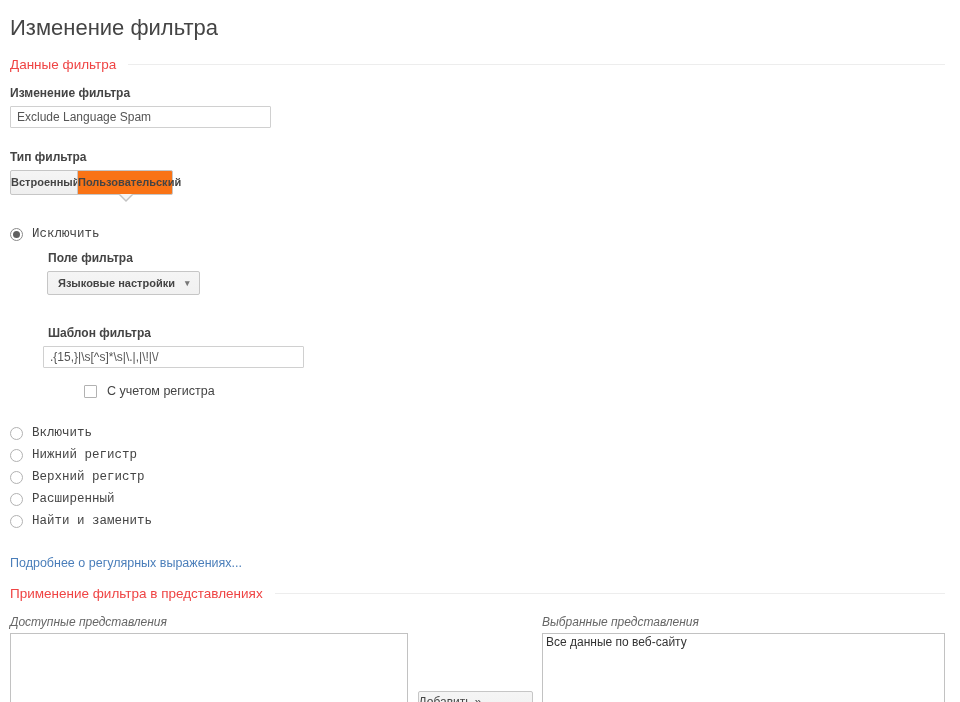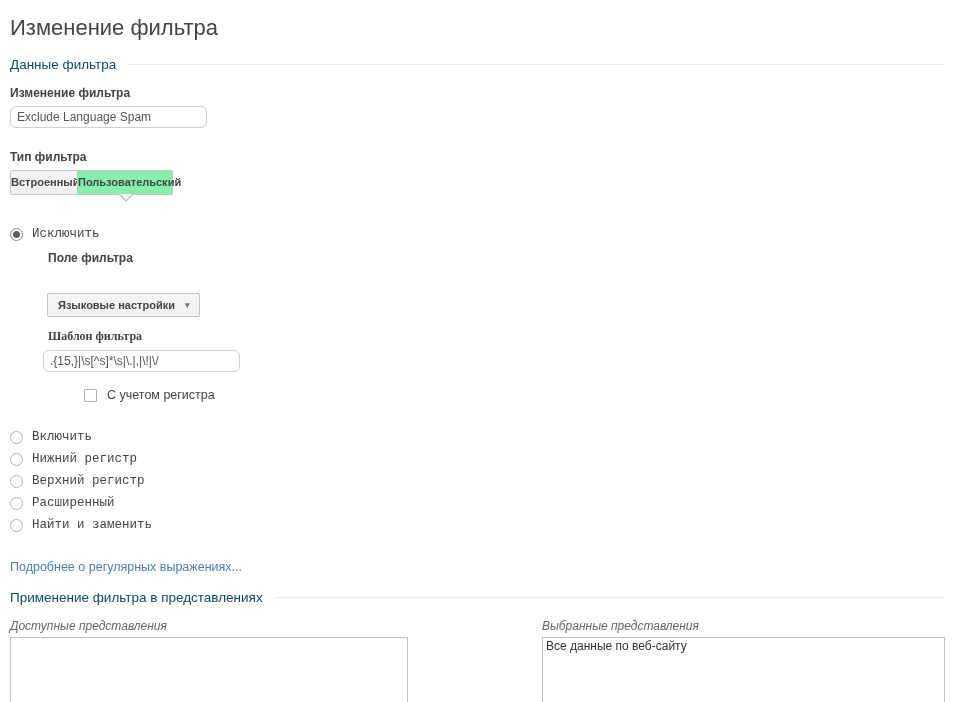--- a/index.html
+++ b/index.html
@@ -3,55 +3,55 @@
 <meta charset="utf-8">
 <style>
   * { margin:0; padding:0; box-sizing:border-box; }
   html,body { background:#fff; font-family:"Liberation Sans", sans-serif; color:#444; }
   body { width:960px; height:702px; overflow:hidden; }
   .container { padding:10px 15px 0 10px; }
 
   .page-title { font-size:22px; font-weight:400; color:#444; margin:5px 0 16px 0; }
 
   .section-heading { display:flex; align-items:center; margin-bottom:14px; }
-  .section-heading .txt { font-size:13.5px; color:#0c4a6e; white-space:nowrap; }
+  .section-heading .txt { font-size:13.5px; color:#ef4444; white-space:nowrap; }
   .section-heading .rule { flex:1; height:1px; background:#ededed; margin-left:12px; }
 
   .field-label { font-size:12px; font-weight:bold; color:#444; margin-bottom:6px; }
   .sub-label   { font-size:12px; color:#666; margin-bottom:4px;font-style:italic; }
 
-  input.text { width:197px; height:22px; border:1px solid #d0d0d0; border-radius:6px;
+  input.text { width:261px; height:22px; border:1px solid #d0d0d0; border-radius:1px;
                padding:0 6px; font-size:12px; color:#555; font-family:"Liberation Sans", sans-serif; }
 
   
   .tabs { position:relative; display:flex; margin-bottom:32px; }
   .tab { height:25px; line-height:23px; text-align:center; font-size:11px; font-weight:bold; color:#444;
          border:1px solid #c6c6c6; background:linear-gradient(#f5f5f5,#efefef); cursor:pointer; }
   .tab.first { width:68px; border-radius:2px 0 0 2px; }
   .tab.second { width:96px; margin-left:-1px; border-radius:0 2px 2px 0; }
-  .tab.selected { background:#86efac; }
+  .tab.selected { background:#f97316; }
   .tab-caret { position:absolute; top:25px; left:109px; width:0; height:0;
                border-left:7px solid transparent; border-right:7px solid transparent; border-top:7px solid #c2c2c2; }
   .tab-caret .inner { position:absolute; top:-8px; left:-6px; width:0; height:0;
                border-left:6px solid transparent; border-right:6px solid transparent; border-top:6px solid #f5f5f5; }
 
   
   .radio-row { display:flex; align-items:center; margin-bottom:9px;font-family:Liberation Mono, monospace; }
   .radio { width:13px; height:13px; border:1px solid #b2b2b2; border-radius:50%; background:#fff;
            display:inline-block; flex:0 0 auto; }
   .radio.checked { border-color:#8a8a8a; }
   .radio.checked::after { content:''; display:block; width:7px; height:7px; margin:2px; border-radius:50%; background:#5f5f5f; }
   .radio-label { font-size:12.5px; color:#444; margin-left:9px; }
 
   .checkbox { width:13px; height:13px; border:1px solid #b2b2b2; border-radius:1px; background:#fff; display:inline-block; flex:0 0 auto; }
 
   
-  .gbtn { display:inline-flex; align-items:center; justify-content:flex-end;
+  .gbtn { display:inline-flex; align-items:center; justify-content:space-between;
           border:1px solid #c6c6c6; border-radius:2px; background:linear-gradient(#f5f5f5,#f1f1f1);
-          color:#444; font-size:11px; font-weight:bold; cursor:pointer;margin-top:22px; }
+          color:#444; font-size:11px; font-weight:bold; cursor:pointer; }
   .dropdown { height:24px; padding:0 10px; }
   .dropdown .arrow { margin-left:10px; font-size:9px; color:#777; }
 
   .indent-1 { margin-left:28px; }
 
   .exclude-block { margin-bottom:26px; }
   .exclude-block .field-label { margin-left:10px; }
   .pattern-input { margin-left:5px; }
   .case-row { display:flex; align-items:center; margin:16px 0 4px 46px; }
   .case-row .radio-label { margin-left:10px; }
@@ -101,21 +101,21 @@
     <div class="radio-row">
       <span class="radio checked"></span>
       <span class="radio-label">Исключить</span>
     </div>
     <div class="indent-1">
       <div class="field-label" style="margin-top:10px;">Поле фильтра</div>
       <div class="gbtn dropdown" style="margin-left:9px;">
         <span>Языковые настройки</span>
         <span class="arrow">▾</span>
       </div>
-      <div class="field-label" style="margin-top:12px;font-family:Liberation Serif, serif;">Шаблон фильтра</div>
+      <div class="field-label" style="margin-top:31px;">Шаблон фильтра</div>
       <input class="text pattern-input" type="text" value=".{15,}|\s[^s]*\s|\.|,|\!|\/" style="">
       <div class="case-row">
         <span class="checkbox"></span>
         <span class="radio-label">С учетом регистра</span>
       </div>
     </div>
   </div>
 
   <div class="options-list">
     <div class="radio-row">

